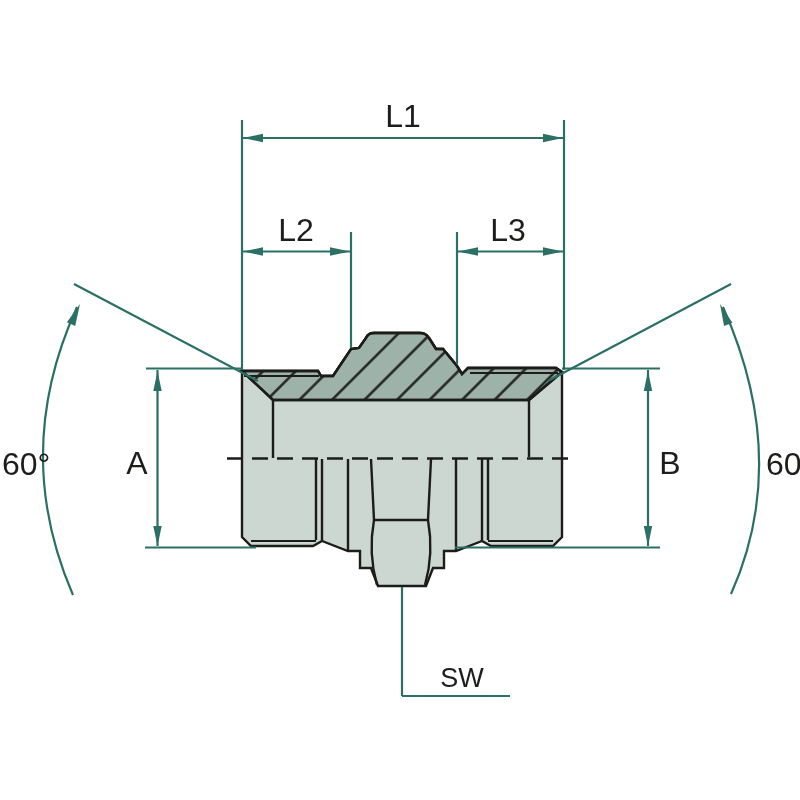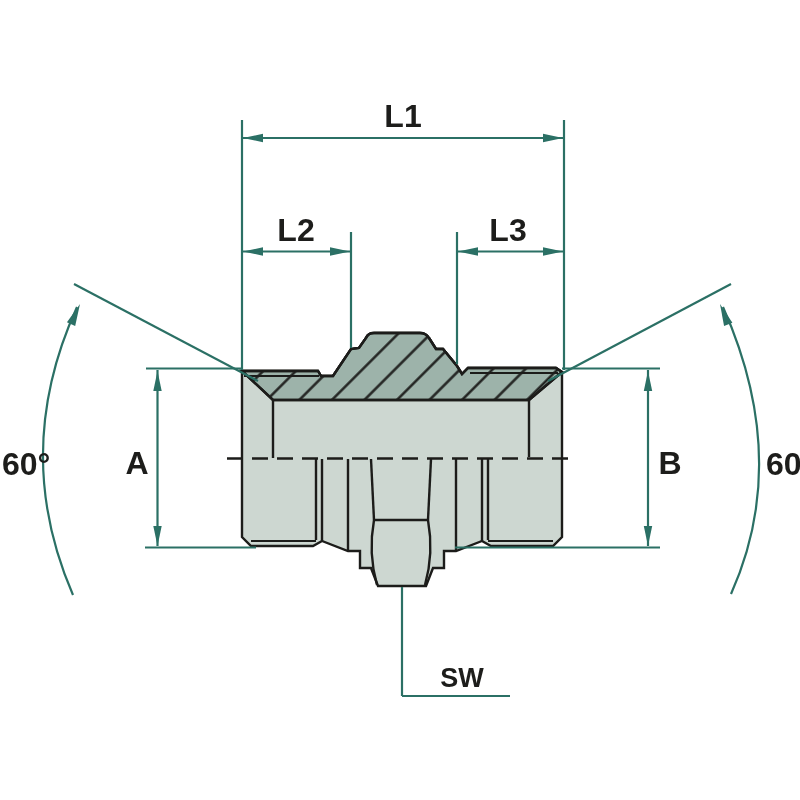--- a/index.html
+++ b/index.html
@@ -1,20 +1,20 @@
 <!DOCTYPE html>
 <html style="--teal: #2b7065; --line: #1c1c1a; --body: #cdd7d1; --hatch: #9db3aa; --bg: #ffffff; --text: #1d1d1b;"><head>
 <meta charset="utf-8">
 <style>
   :root{
     --teal:#2b7065; --line:#1c1c1a; --body:#cdd7d1; --hatch:#9db3aa;
     --bg:#ffffff; --text:#1d1d1b;
   }
   html,body{margin:0;padding:0;background:var(--bg);}
-  .stage{width:800px;height:800px;position:relative;background:var(--bg);overflow:hidden;font-weight:bold;}
+  .stage{width:800px;height:800px;position:relative;background:var(--bg);overflow:hidden;}
   svg{display:block;}
   .body-fill{fill:var(--body);stroke:var(--line);stroke-width:2.4;stroke-linejoin:miter;}
   .hatch-fill{fill:var(--hatch);stroke:var(--line);stroke-width:2.4;stroke-linejoin:miter;}
   .hatch-pat{fill:url(#hatchlines);stroke:var(--line);stroke-width:2.4;stroke-linejoin:miter;}
   .hline{stroke:var(--line);stroke-width:2.4;fill:none;}
   .thin{stroke-width:2;}
   .dashed{stroke:var(--line);stroke-width:2.4;fill:none;stroke-dasharray:16 9;}
   .dim{stroke:var(--teal);stroke-width:2.2;fill:none;stroke-linecap:butt;}
   .dim-arrow{fill:var(--teal);stroke:none;}
   .lbl{fill:var(--text);font-family:"Liberation Sans","DejaVu Sans",sans-serif;font-size:32px;}

